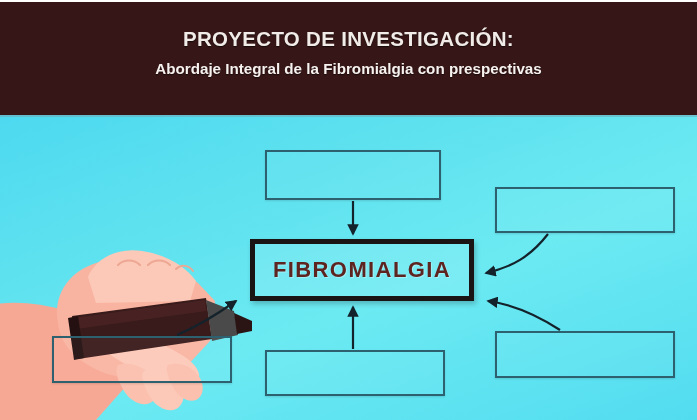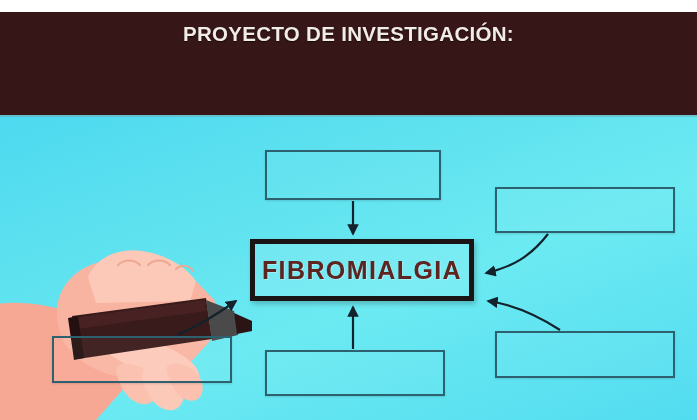--- a/index.html
+++ b/index.html
@@ -11,26 +11,26 @@
     position: relative;
     width: 697px;
     height: 420px;
     overflow: hidden;
     font-family: "Liberation Sans", sans-serif;
   }
 
   
   #header {
     position: absolute;
-    left: 0; top: 12px;
+    left: 0; top: 2px;
     width: 697px;
     height: 115px;
     background: #361616;
     box-sizing: border-box;
-    padding-top: 9px;
+    padding-top: 24px;
     text-align: center;
   }
   #header-title {
     color: #f2ece8;
     font-size: 20.5px;
     font-weight: bold;
     letter-spacing: 0.3px;
     line-height: 26px;
     margin: 0;
     text-shadow: 0 1px 1px rgba(0,0,0,.55);
@@ -85,34 +85,35 @@
     box-sizing: border-box;
     border: 5.5px solid #1b1414;
     background: rgba(255,255,255,0.10);
     display: flex;
     align-items: center;
     justify-content: center;
     box-shadow: 2px 3px 5px rgba(0,0,0,.22);
   }
   #center-label {
     color: #5e2420;
-    font-size: 25px;
+    font-size: 22px;
     font-weight: bold;
     letter-spacing: 1.4px;
     text-shadow: 1px 1px 0 rgba(255,255,255,.30);
     white-space: nowrap;
   }
 </style>
 </head>
 <body>
 
 <div id="stage">
 
   <div id="header">
     <div id="header-title">PROYECTO DE INVESTIGACIÓN:</div>
+    <div class="header-sub" id="header-sub1">Abordaje Integral de la Fibromialgia con prespectivas</div>
   </div>
 
   <div id="canvas">
     <div id="canvas-topline"></div>
 
     <svg class="overlay" viewBox="0 0 697 305">
 
       <path d="M -10 305 L -10 190 C 30 182, 78 196, 110 214 L 150 244 L 96 305 Z" fill="#f7a894"></path>
 
       <path d="M 58 208 C 52 178, 72 152, 104 146 C 136 140, 176 150, 198 168

